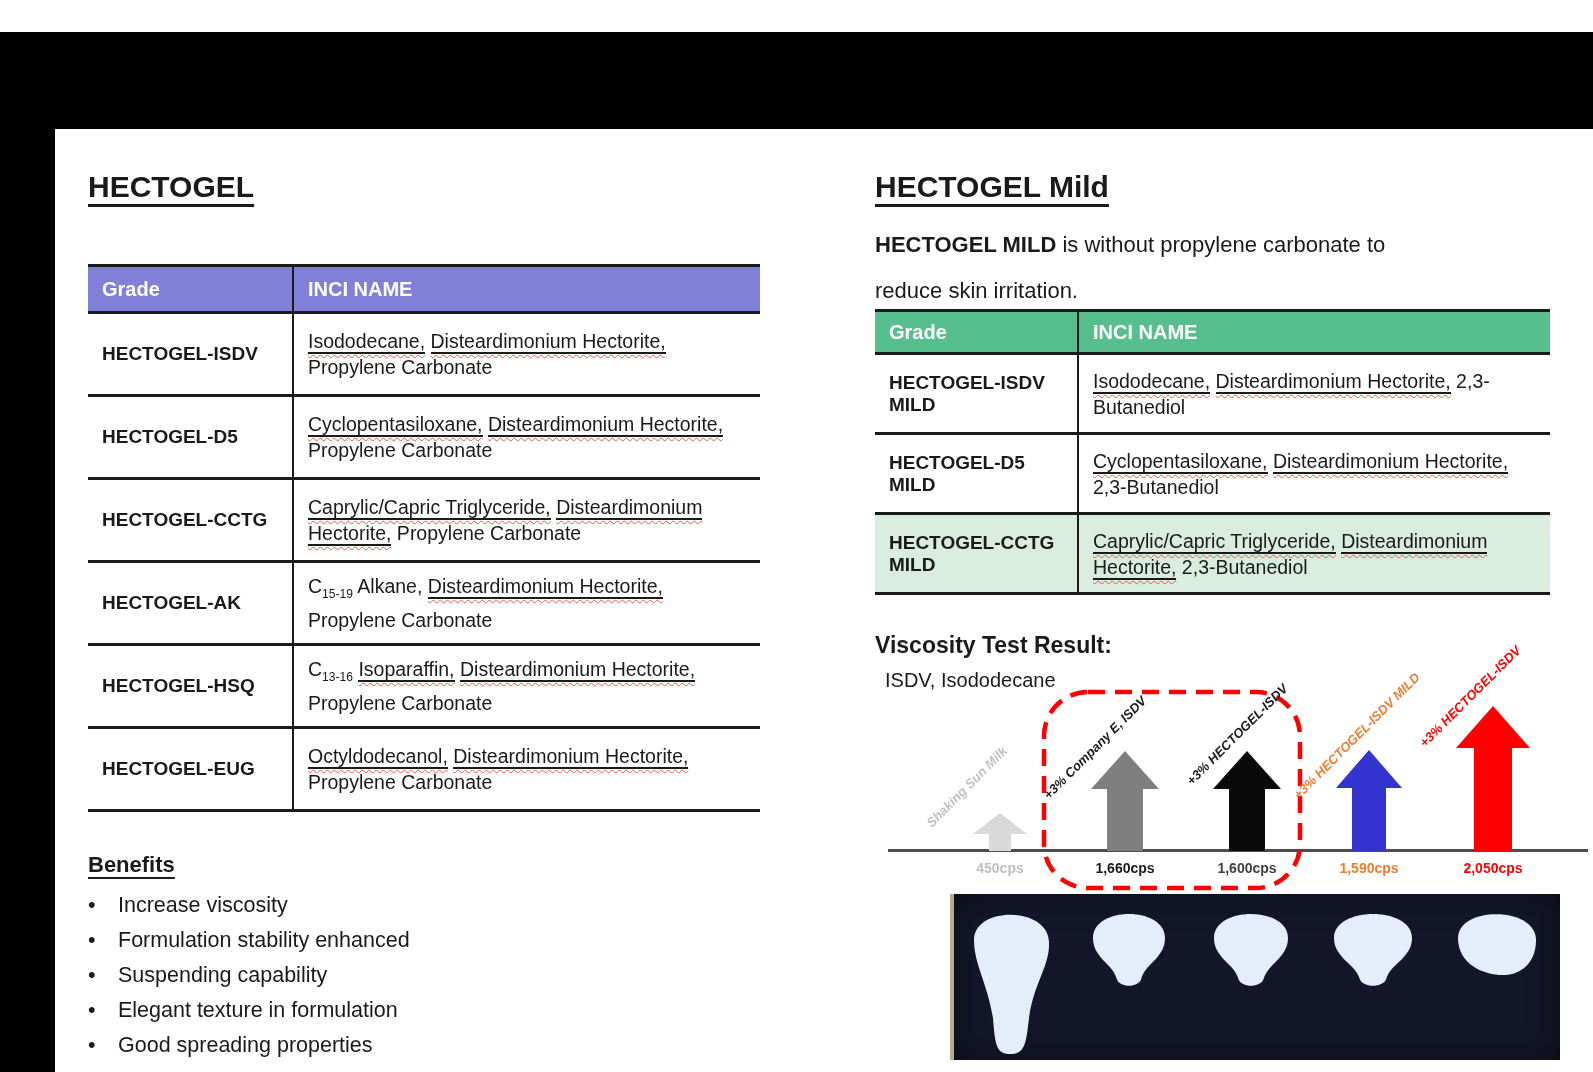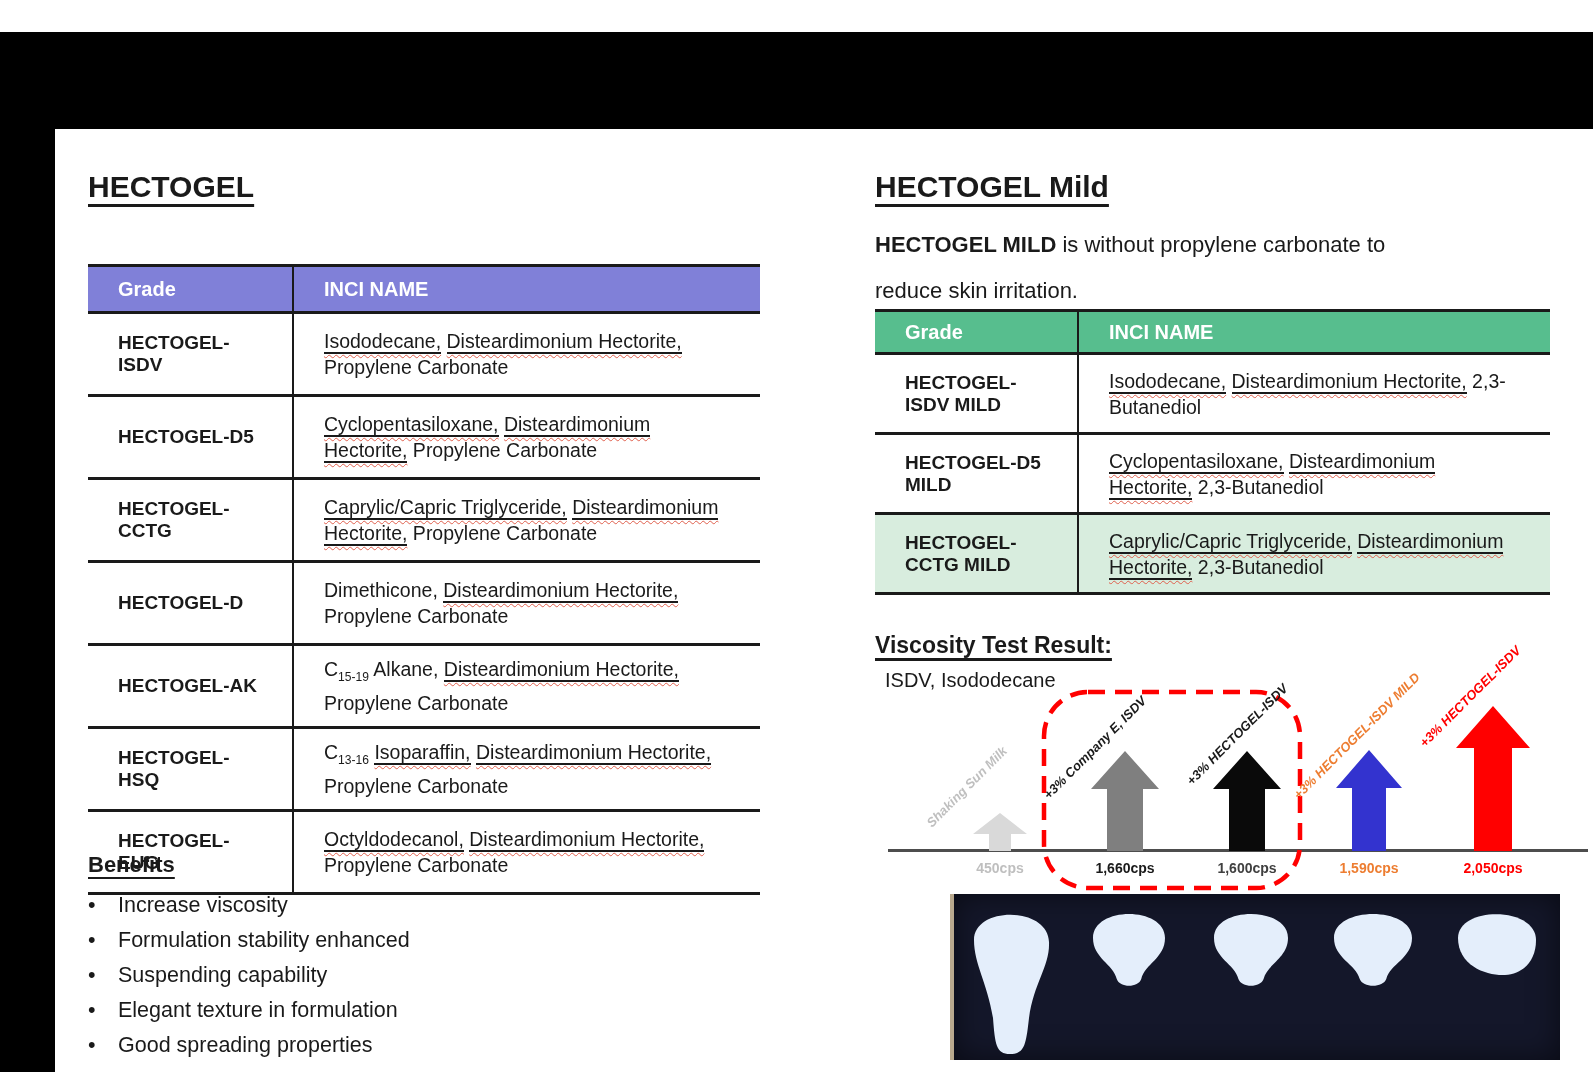--- a/index.html
+++ b/index.html
@@ -10,21 +10,21 @@
   .band-left{left:0;top:0;width:55px;height:1072px;}
 
   .title{position:absolute;font-size:30px;font-weight:bold;
          text-decoration:underline;text-decoration-thickness:3px;text-underline-offset:7px;}
   .intro{position:absolute;font-size:22px;line-height:46px;}
   .intro b{font-weight:bold;}
 
   table.inci-table{position:absolute;border-collapse:collapse;table-layout:fixed;
                    border-top:3px solid #1a1a1a;border-bottom:3px solid #1a1a1a;}
   table.inci-table th,table.inci-table td{border-bottom:3px solid #1a1a1a;vertical-align:middle;
-                   padding:6px 30px;text-align:left;}
+                   padding:6px 14px;text-align:left;}
   table.inci-table td+td,table.inci-table th+th{border-left:2.5px solid #1a1a1a;}
   table.inci-table th{color:#fff;font-size:20px;font-weight:bold;}
   #left-table th{background:var(--purple);}
   #right-table th{background:var(--green);}
   #left-table th{height:32px;}
   #right-table th{height:28px;}
   td.grade{font-weight:bold;font-size:19px;}
   td.inci{font-size:19.5px;line-height:26px;}
   #left-table td{height:68px;}
   #right-table td{height:65px;}
@@ -33,21 +33,21 @@
   .seg-w{text-decoration:underline;text-decoration-style:wavy;text-decoration-color:#e0604e;
          text-decoration-thickness:1px;text-underline-offset:6px;}
   sub{font-size:0.62em;}
 
   .benefits-title{position:absolute;font-size:22px;font-weight:bold;
                   text-decoration:underline;text-decoration-thickness:2px;text-underline-offset:5px;}
   ul.benefits{position:absolute;list-style:none;margin:0;padding:0;font-size:21.5px;line-height:35px;}
   ul.benefits li::before{content:"•";display:inline-block;width:30px;}
 
   .visc-title{position:absolute;font-size:23px;font-weight:bold;
-              text-decoration:underline;text-decoration-thickness:2.5px;text-underline-offset:5px;}
+              text-decoration-thickness:2.5px;text-underline-offset:5px;}
   .visc-sub{position:absolute;font-size:20px;}
   .baseline{position:absolute;background:#4d4d4d;}
   .arrow-svg{position:absolute;}
   .bar-label{position:absolute;font-size:13px;font-weight:bold;font-style:italic;white-space:nowrap;
              transform:rotate(-45deg);transform-origin:left bottom;}
   .bar-value{position:absolute;font-size:14px;font-weight:bold;white-space:nowrap;transform:translateX(-50%);}
   .dash-box{position:absolute;}
 
   .photo{position:absolute;background:#14172a;border-left:4px solid #b9a98e;
          box-shadow:inset 0 0 30px rgba(0,0,0,.55);}
@@ -77,24 +77,20 @@
           <td class="grade">HECTOGEL-ISDV</td>
           <td class="inci"><span class="seg-u seg-w">Isododecane,</span><span class=""> </span><span class="seg-u seg-w">Disteardimonium Hectorite,</span><span class=""> Propylene Carbonate</span></td>
         </tr>
         <tr>
           <td class="grade">HECTOGEL-D5</td>
           <td class="inci"><span class="seg-u seg-w">Cyclopentasiloxane,</span><span class=""> </span><span class="seg-u seg-w">Disteardimonium Hectorite,</span><span class=""> Propylene Carbonate</span></td>
         </tr>
         <tr>
           <td class="grade">HECTOGEL-CCTG</td>
           <td class="inci"><span class="seg-u seg-w">Caprylic/Capric Triglyceride,</span><span class=""> </span><span class="seg-u seg-w">Disteardimonium Hectorite,</span><span class=""> Propylene Carbonate</span></td>
-        </tr>
-        <tr>
-          <td class="grade">HECTOGEL-D</td>
-          <td class="inci"><span class="">Dimethicone, </span><span class="seg-u seg-w">Disteardimonium Hectorite,</span><span class=""> Propylene Carbonate</span></td>
         </tr>
         <tr>
           <td class="grade">HECTOGEL-AK</td>
           <td class="inci"><span class="">C</span><sub class="">15-19</sub><span class=""> Alkane, </span><span class="seg-u seg-w">Disteardimonium Hectorite,</span><span class=""> Propylene Carbonate</span></td>
         </tr>
         <tr>
           <td class="grade">HECTOGEL-HSQ</td>
           <td class="inci"><span class="">C</span><sub class="">13-16</sub><span class=""> </span><span class="seg-u seg-w">Isoparaffin,</span><span class=""> </span><span class="seg-u seg-w">Disteardimonium Hectorite,</span><span class=""> Propylene Carbonate</span></td>
         </tr>
         <tr>

